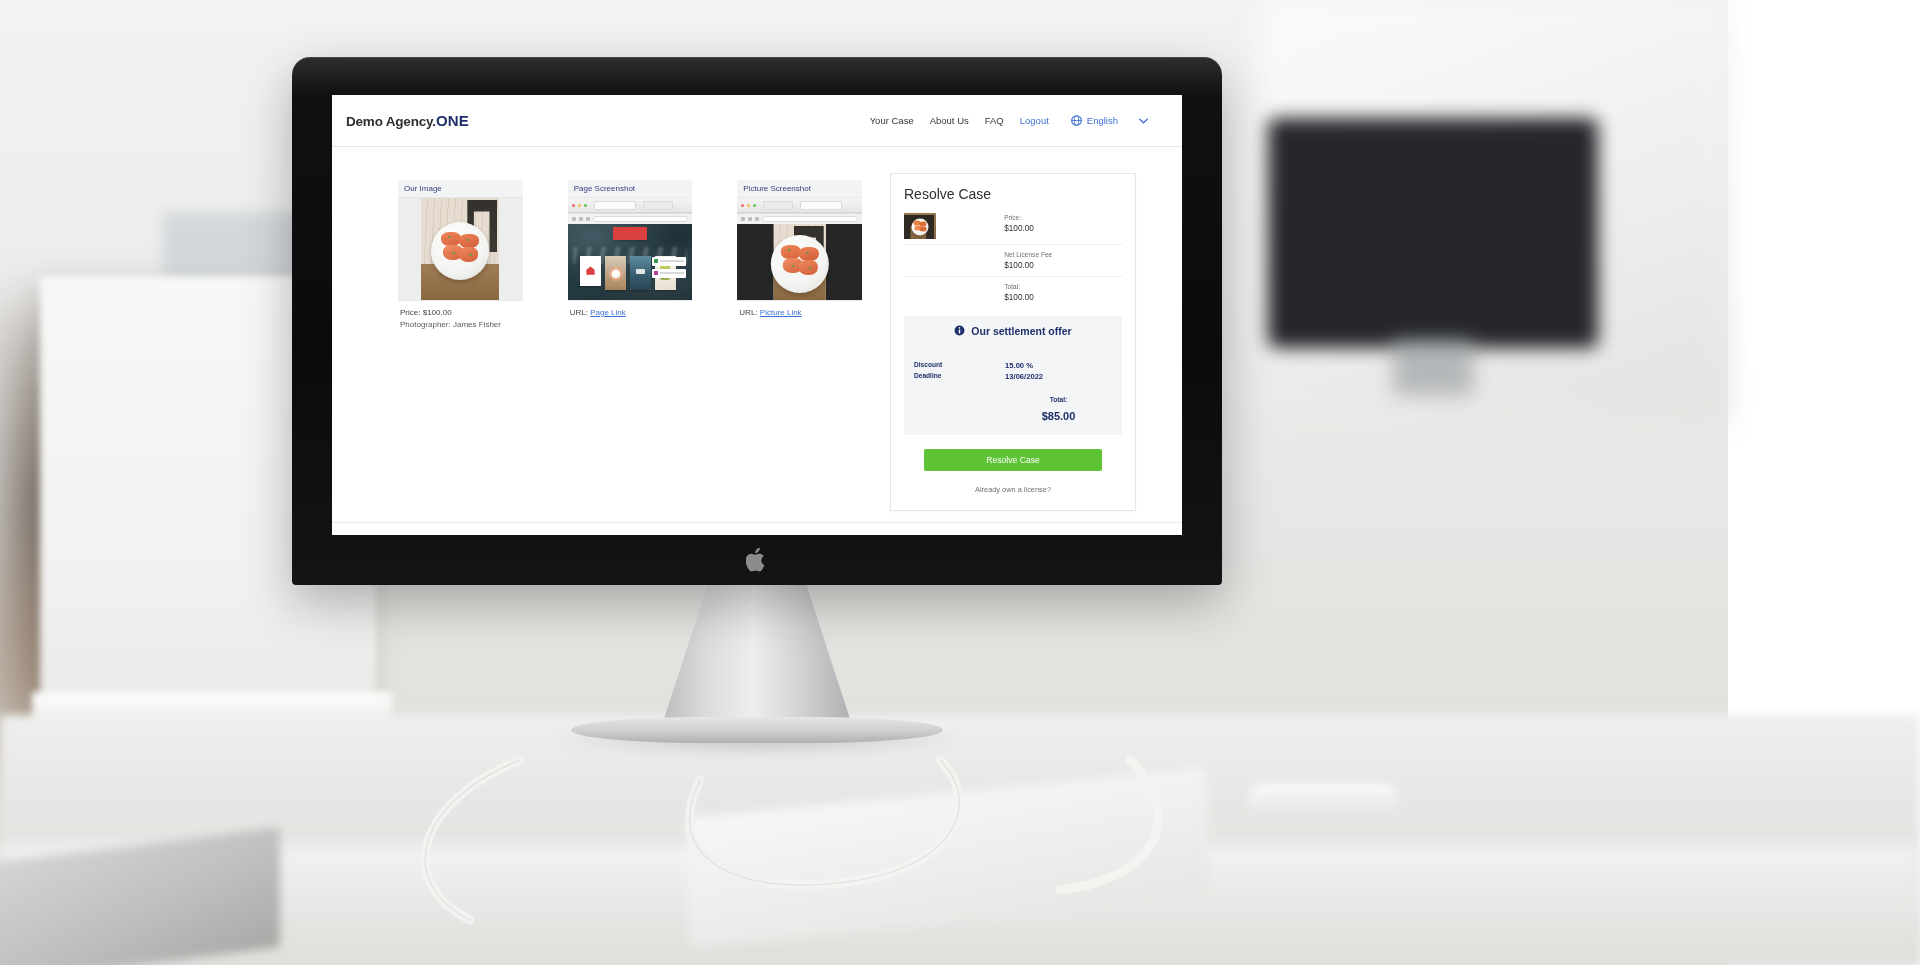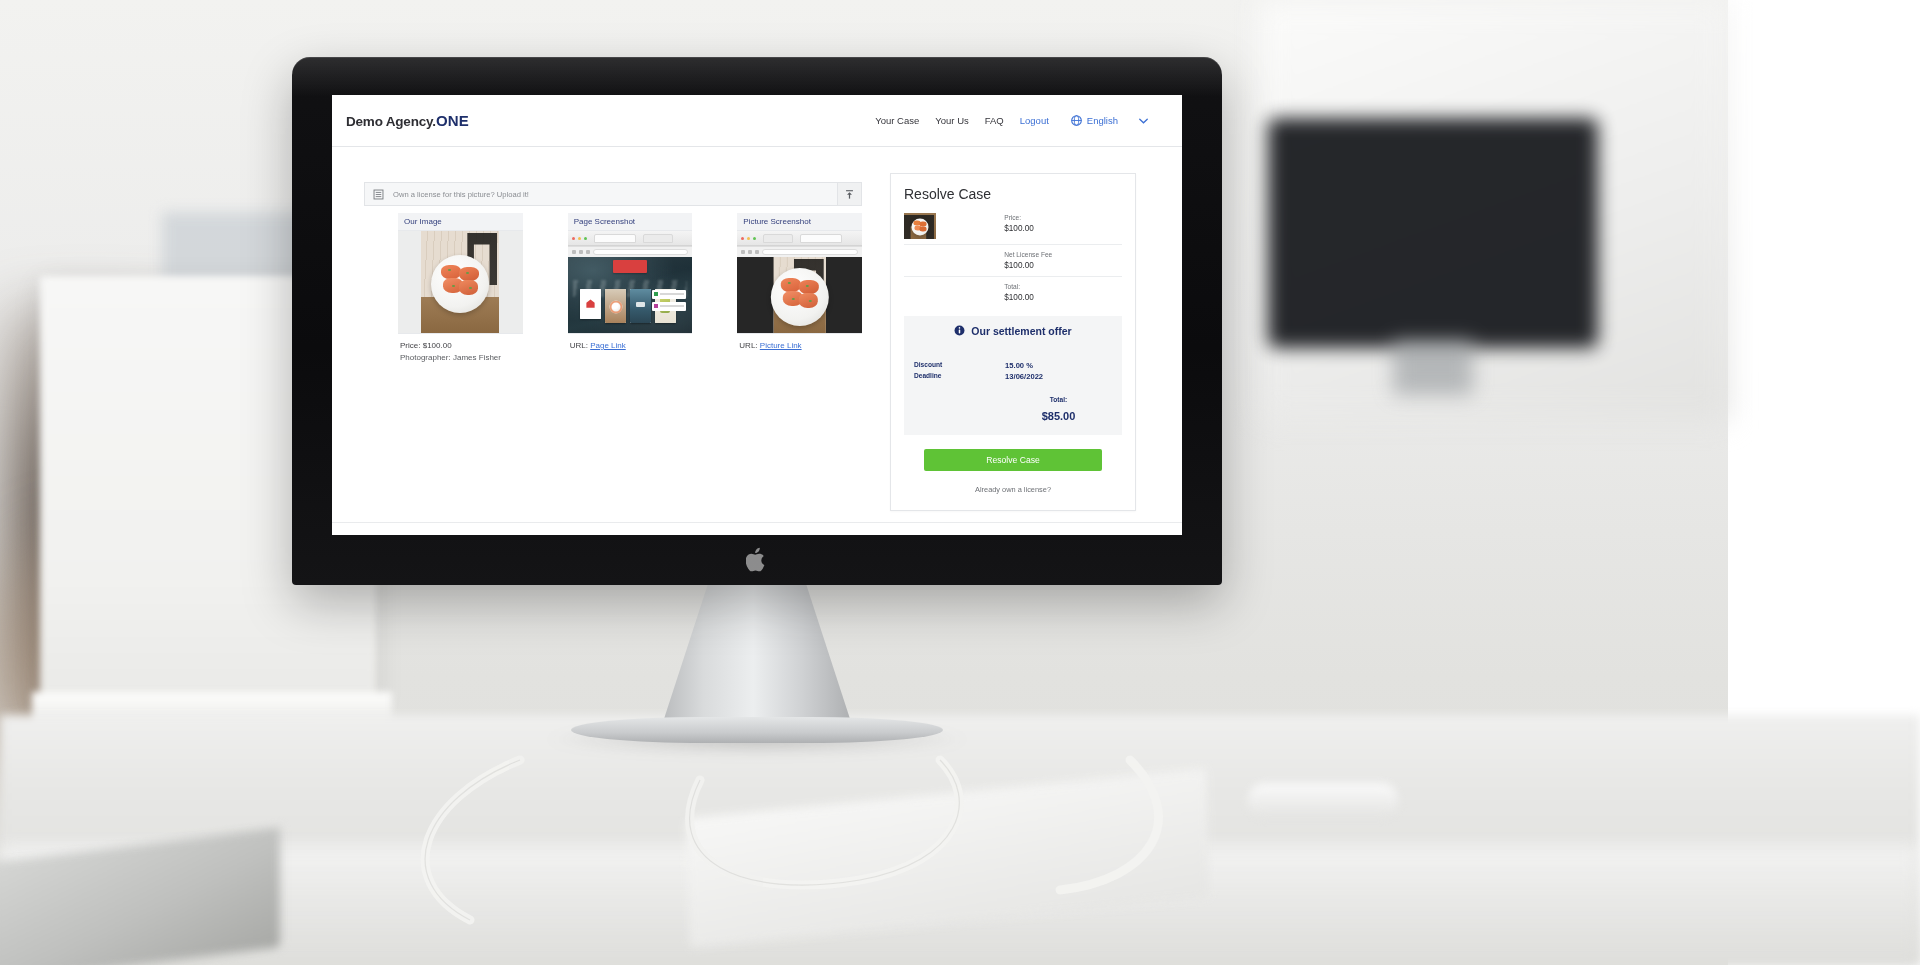--- a/index.html
+++ b/index.html
@@ -390,21 +390,21 @@
         <path fill="#d7d7d7" d="M15.3 13.6c0-3 2.4-4.4 2.5-4.5-1.4-2-3.5-2.3-4.2-2.3-1.8-.2-3.5 1-4.4 1-.9 0-2.3-1-3.8-1-2 0-3.8 1.1-4.8 2.9-2 3.5-.5 8.8 1.5 11.7 1 1.4 2.1 3 3.6 2.9 1.5-.1 2-.9 3.8-.9s2.3.9 3.8.9c1.6 0 2.6-1.4 3.5-2.9 1.1-1.6 1.6-3.2 1.6-3.3 0 0-3.1-1.2-3.1-4.5zM12.6 4.5c.8-1 1.3-2.4 1.2-3.8-1.2.1-2.6.8-3.4 1.8-.7.9-1.4 2.3-1.2 3.6 1.3.1 2.6-.7 3.4-1.6z"></path>
       </svg>
 
       <div class="imac-screen">
         <div class="page">
 
           <div class="site-header">
             <div class="logo"><span>Demo Agency.</span><span class="one">ONE</span></div>
             <div class="nav">
               <a class="nav-link" href="#">Your Case</a>
-              <a class="nav-link" href="#">Your Us</a>
+              <a class="nav-link" href="#">About Us</a>
               <a class="nav-link" href="#">FAQ</a>
               <a class="nav-link blue" href="#">Logout</a>
               <div class="lang">
                 <svg class="globe" viewBox="0 0 16 16">
                   <circle cx="8" cy="8" r="7" fill="none" stroke="#3b6fd4" stroke-width="1.6"></circle>
                   <ellipse cx="8" cy="8" rx="3.2" ry="7" fill="none" stroke="#3b6fd4" stroke-width="1.3"></ellipse>
                   <line x1="1" y1="8" x2="15" y2="8" stroke="#3b6fd4" stroke-width="1.3"></line>
                 </svg>
                 <span class="lang-label">English</span>
                 <svg class="chev" viewBox="0 0 12 8">
@@ -413,38 +413,20 @@
               </div>
             </div>
           </div>
 
           <div class="page-body">
 
             <div class="col-main">
 
 
 
-              <div class="upload-bar">
-                <div class="upload-left">
-                  <svg width="11" height="11" viewBox="0 0 16 16">
-                    <rect x="1.5" y="1.5" width="13" height="13" fill="none" stroke="#7d8085" stroke-width="1.4"></rect>
-                    <line x1="4" y1="5" x2="12" y2="5" stroke="#7d8085" stroke-width="1.3"></line>
-                    <line x1="4" y1="8" x2="12" y2="8" stroke="#7d8085" stroke-width="1.3"></line>
-                    <line x1="4" y1="11" x2="12" y2="11" stroke="#7d8085" stroke-width="1.3"></line>
-                  </svg>
-                  <span class="upload-text">Own a license for this picture? Upload it!</span>
-                </div>
-                <div class="upload-btn">
-                  <svg width="11" height="11" viewBox="0 0 16 16">
-                    <line x1="3" y1="2.5" x2="13" y2="2.5" stroke="#5a5d62" stroke-width="1.6"></line>
-                    <path d="M8 14 L8 6" stroke="#5a5d62" stroke-width="1.8"></path>
-                    <path d="M4.4 8.2 L8 4.6 L11.6 8.2 Z" fill="#5a5d62"></path>
-                  </svg>
-                </div>
-              </div>
 
               <div class="usage-table">
 
                 <div class="usage-col">
                   <div class="usage-col-head">Our Image</div>
                   <div class="usage-img-wrap">
                     <div class="art-ourimg">
                       <div class="art-wood"></div>
                       <div class="art-table"></div>
                       <div class="art-chair"></div>

